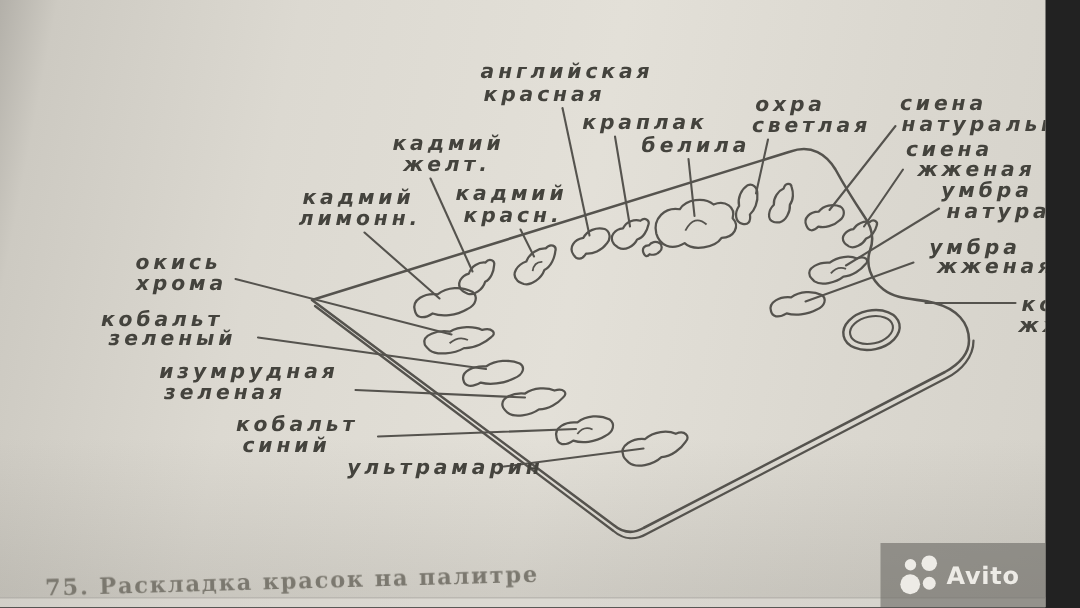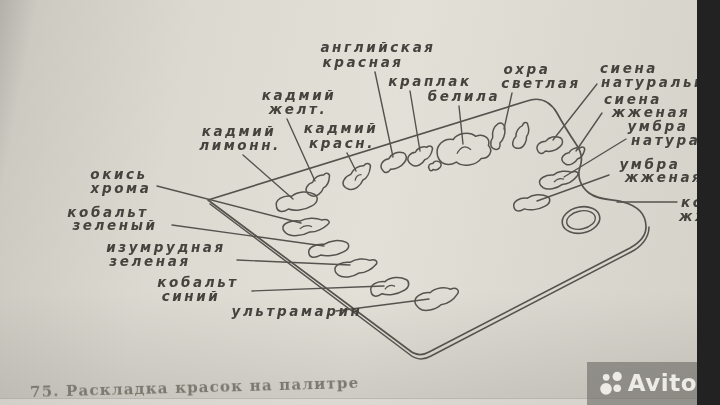--- a/index.html
+++ b/index.html
@@ -29,21 +29,21 @@
     background:rgba(243,240,233,0.38);
     border-top:1px solid rgba(104,102,96,0.28);
   }
   #watermark{
     position:absolute;right:0;bottom:0;width:110px;height:43px;
     background:rgba(108,107,102,0.62);
     display:flex;align-items:center;justify-content:flex-start;
     padding-left:13px;box-sizing:border-box;
   }
   #watermark .brand{
-    color:#edebe6;font-weight:bold;font-size:23px;letter-spacing:0.5px;
+    color:#edebe6;font-weight:bold;font-size:16px;letter-spacing:0.5px;
     margin-left:4px;line-height:1;
   }
 </style>
 </head>
 <body>
 
 <div id="photo">
 
   <svg id="diagram-svg" width="720" height="405" viewBox="0 0 720 405">
       <path d="M 208,200 L 527,101 C 541,96 551,103 557,113 C 563,124 570,135 576,144 C 581,151 583,159 580,167 C 577,176 580,186 589,193 C 598,200 611,199 623,202 C 638,206 646,215 646,227 C 646,236 639,243 630,248 L 429,352 C 422,356 415,355 409,350 Z" fill="none" stroke="#55534e" stroke-width="1.7" stroke-linejoin="round"></path>

